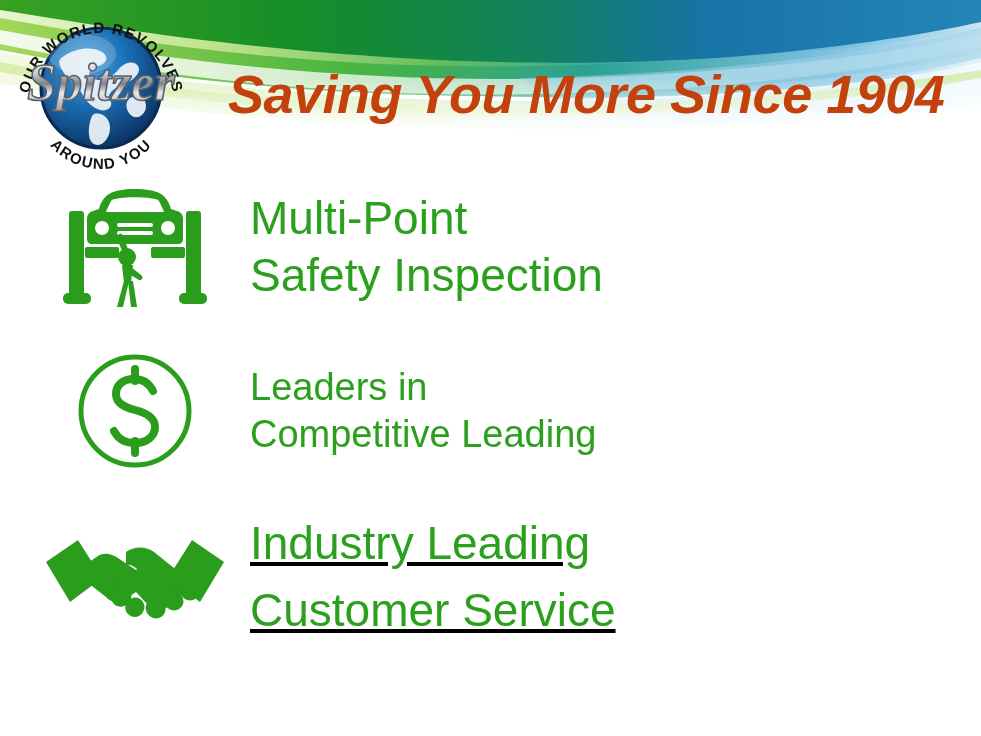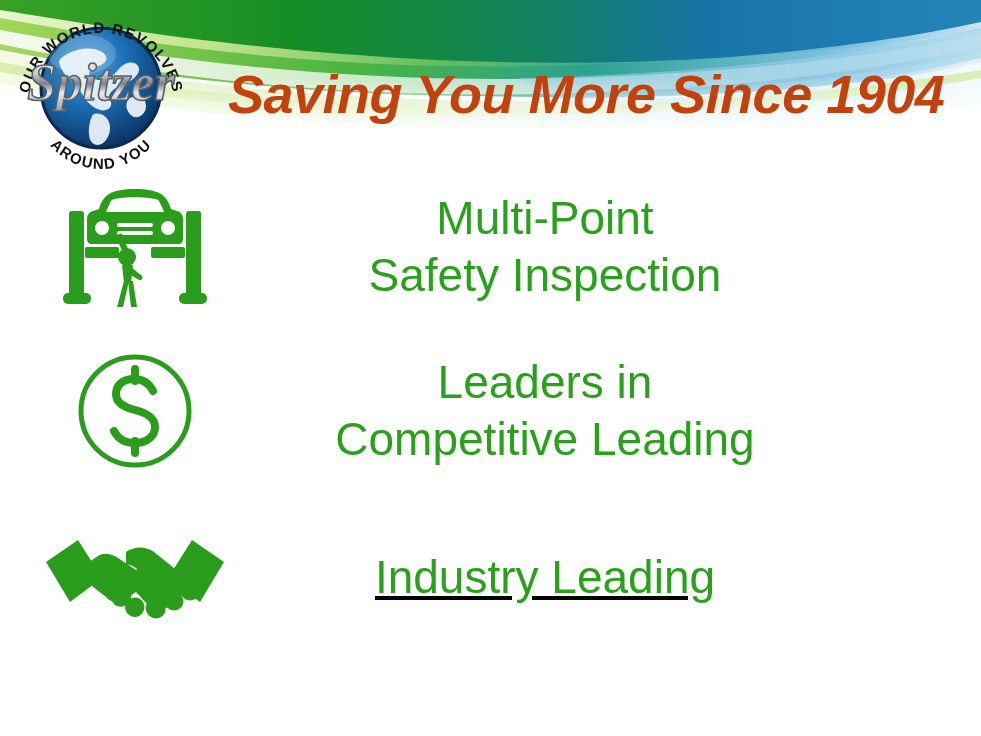--- a/index.html
+++ b/index.html
@@ -61,34 +61,34 @@
   .feature-icon {
     width:230px;
     flex:0 0 230px;
     display:flex;
     align-items:center;
     justify-content:center;
   }
   .feature-icon svg { display:block; }
   .feature-text {
     flex:1 1 auto;
-    text-align:center;
+    text-align:left;
     color:#2ba01d;
     font-size:46px;
     line-height:1.23;
     padding-right:60px;
   }
   .feature-text .line { display:block; white-space:nowrap; }
 
   #feature-0 { top:4px;   height:150px; }
   #feature-1 { top:168px; height:150px; }
   #feature-2 { top:330px; height:158px;text-decoration:underline; }
 
   #feature-0 .feature-text { font-size:46px; }
-  #feature-1 .feature-text { font-size:46px; }
+  #feature-1 .feature-text { font-size:38px; }
   #feature-2 .feature-text { font-size:46px; line-height:1.45; }
 </style>
 </head>
 <body>
 
 <div id="slide">
 
   <div class="banner">
     <svg viewBox="0 0 981 140" xmlns="http://www.w3.org/2000/svg" preserveAspectRatio="none">
       <defs>
@@ -275,17 +275,18 @@
             <path d="M142,66 C146,62 153,62 157,67 C161,72 160,78 155,81 C150,84 144,82 141,77 C139,73 139,69 142,66 Z"></path>
 
             <path d="M62,74 C58,70 58,63 63,59 C68,55 75,56 78,61 C81,66 79,72 74,75 C70,78 65,77 62,74 Z"></path>
             <path d="M74,86 C70,82 70,75 75,71 C80,67 87,68 90,73 C93,78 91,84 86,87 C82,90 77,89 74,86 Z"></path>
             <path d="M88,96 C84,92 84,86 89,82 C94,78 100,79 103,84 C106,89 104,95 99,98 C95,100 91,99 88,96 Z"></path>
           </g>
         </svg>
       </div>
       <div class="feature-text">
         <span class="line">Industry Leading</span>
+        <span class="line">Customer Service</span>
       </div>
     </div>
 
   </div>
 </div>
 
 </body></html>

